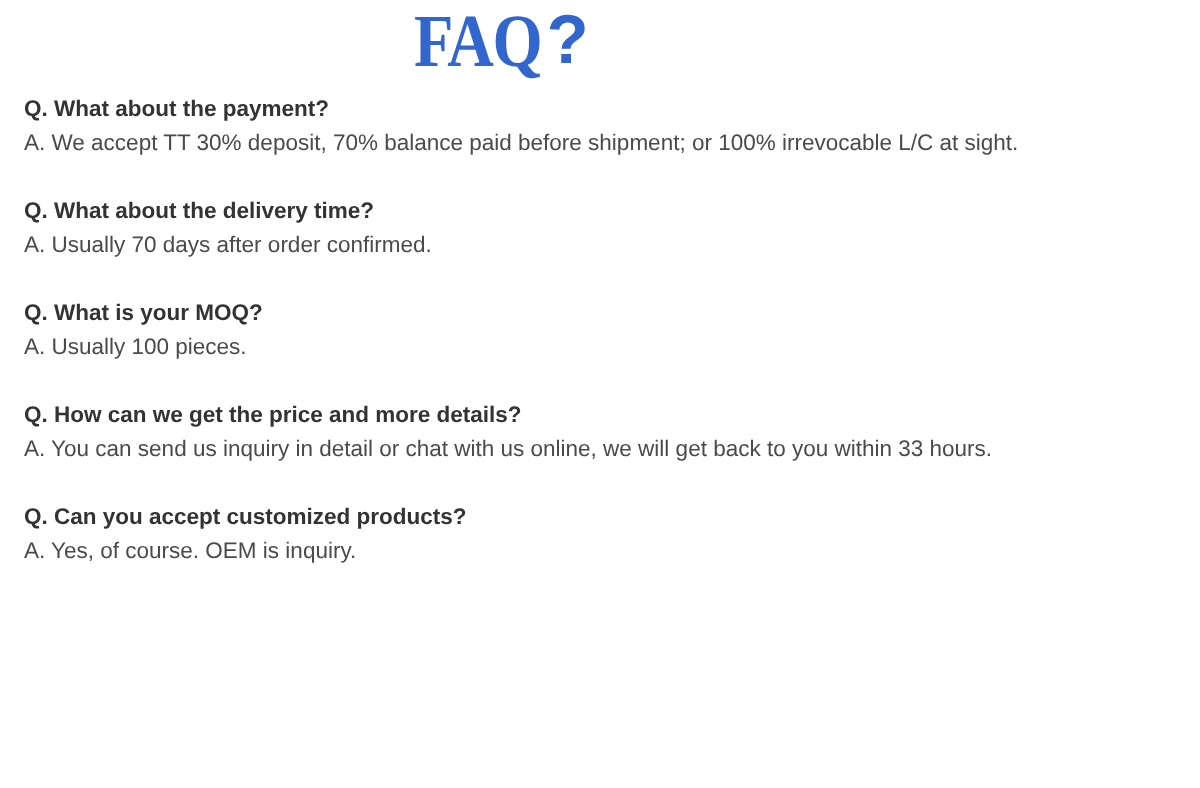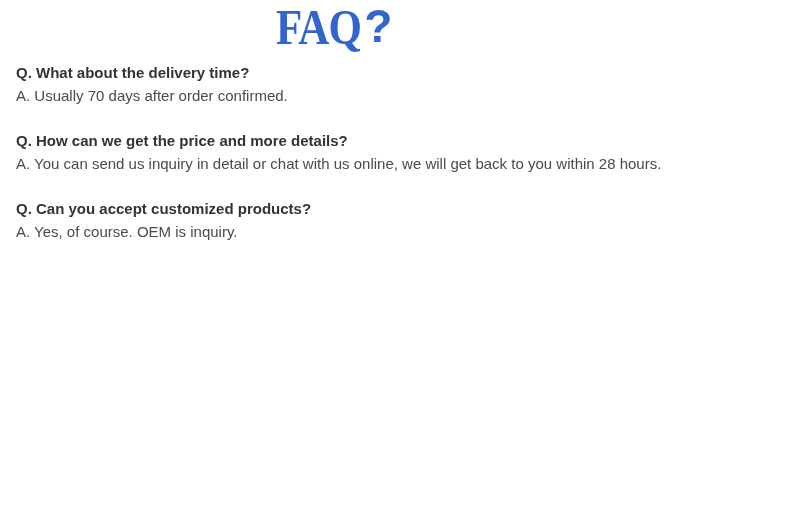--- a/index.html
+++ b/index.html
@@ -103,30 +103,38 @@
 
   <div class="faq-title">
     <span class="faq-title-inner">
       <span class="faq-word">FAQ</span><span class="faq-qmark">?</span>
     </span>
   </div>
 
   <div class="faq-list">
 
 
+    <div class="faq-block">
+      <p class="faq-question">Q. What about the payment?</p>
+      <p class="faq-answer">A. We accept TT 30% deposit, 70% balance paid before shipment; or 100% irrevocable L/C at sight.</p>
+    </div>
 
     <div class="faq-block">
       <p class="faq-question">Q. What about the delivery time?</p>
       <p class="faq-answer">A. Usually 70 days after order confirmed.</p>
     </div>
 
+    <div class="faq-block">
+      <p class="faq-question">Q. What is your MOQ?</p>
+      <p class="faq-answer">A. Usually 100 pieces.</p>
+    </div>
 
     <div class="faq-block">
       <p class="faq-question">Q. How can we get the price and more details?</p>
-      <p class="faq-answer">A. You can send us inquiry in detail or chat with us online, we will get back to you within 28 hours.</p>
+      <p class="faq-answer">A. You can send us inquiry in detail or chat with us online, we will get back to you within 33 hours.</p>
     </div>
 
     <div class="faq-block">
       <p class="faq-question">Q. Can you accept customized products?</p>
       <p class="faq-answer">A. Yes, of course. OEM is inquiry.</p>
     </div>
 
   </div>
 </div>
 

